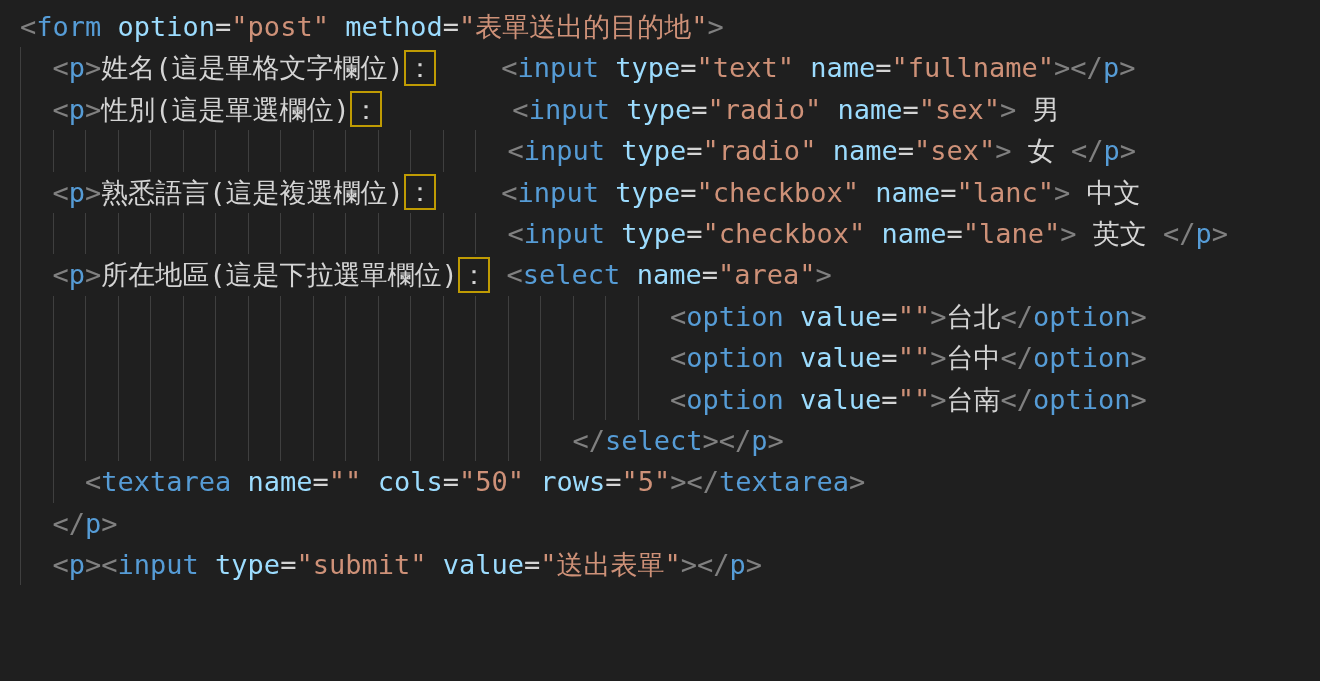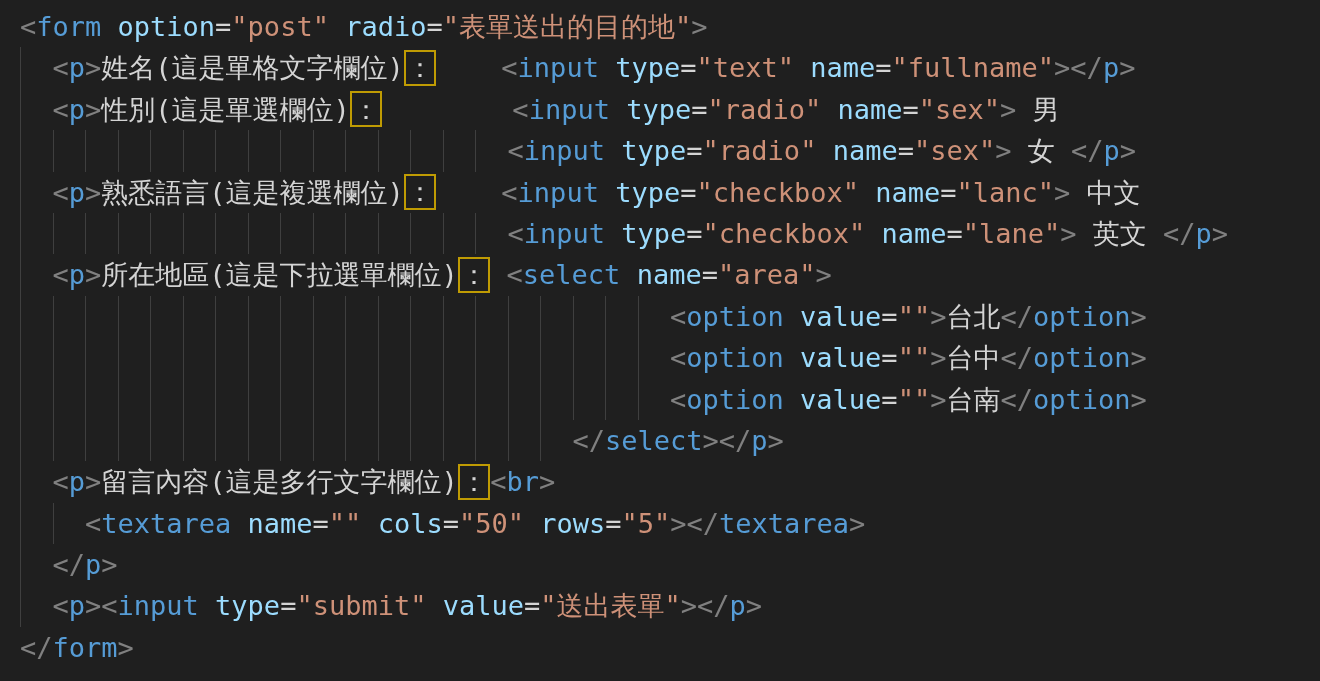--- a/index.html
+++ b/index.html
@@ -28,29 +28,27 @@
   .tk-b{
     display:inline-flex;align-items:center;justify-content:center;
     width:2ch;height:36px;box-sizing:border-box;vertical-align:middle;
     border:2px solid var(--boxb);color:var(--txt);margin-top:-4px;
   }
 </style>
 </head>
 <body>
 
 <div class="editor" id="editor">
-    <div class="line"><span class="tk-p">&lt;</span><span class="tk-t">form</span><span class="tk-a"> option</span><span class="tk-e">=</span><span class="tk-s">"post"</span><span class="tk-a"> radio</span><span class="tk-e">=</span><span class="tk-s">"表單送出的目的地"</span><span class="tk-p">&gt;</span></div>
+    <div class="line"><span class="tk-p">&lt;</span><span class="tk-t">form</span><span class="tk-a"> option</span><span class="tk-e">=</span><span class="tk-s">"post"</span><span class="tk-a"> method</span><span class="tk-e">=</span><span class="tk-s">"表單送出的目的地"</span><span class="tk-p">&gt;</span></div>
     <div class="line"><span class="gcell"></span><span class="tk-p">&lt;</span><span class="tk-t">p</span><span class="tk-p">&gt;</span><span class="tk-x">姓名(這是單格文字欄位)</span><span class="tk-b">：</span><span class="tk-x">    </span><span class="tk-p">&lt;</span><span class="tk-t">input</span><span class="tk-a"> type</span><span class="tk-e">=</span><span class="tk-s">"text"</span><span class="tk-a"> name</span><span class="tk-e">=</span><span class="tk-s">"fullname"</span><span class="tk-p">&gt;</span><span class="tk-p">&lt;/</span><span class="tk-t">p</span><span class="tk-p">&gt;</span></div>
     <div class="line"><span class="gcell"></span><span class="tk-p">&lt;</span><span class="tk-t">p</span><span class="tk-p">&gt;</span><span class="tk-x">性別(這是單選欄位)</span><span class="tk-b">：</span><span class="tk-x">        </span><span class="tk-p">&lt;</span><span class="tk-t">input</span><span class="tk-a"> type</span><span class="tk-e">=</span><span class="tk-s">"radio"</span><span class="tk-a"> name</span><span class="tk-e">=</span><span class="tk-s">"sex"</span><span class="tk-p">&gt;</span><span class="tk-x"> 男</span></div>
     <div class="line"><span class="gcell"></span><span class="gcell"></span><span class="gcell"></span><span class="gcell"></span><span class="gcell"></span><span class="gcell"></span><span class="gcell"></span><span class="gcell"></span><span class="gcell"></span><span class="gcell"></span><span class="gcell"></span><span class="gcell"></span><span class="gcell"></span><span class="gcell"></span><span class="gcell"></span><span class="tk-p">&lt;</span><span class="tk-t">input</span><span class="tk-a"> type</span><span class="tk-e">=</span><span class="tk-s">"radio"</span><span class="tk-a"> name</span><span class="tk-e">=</span><span class="tk-s">"sex"</span><span class="tk-p">&gt;</span><span class="tk-x"> 女 </span><span class="tk-p">&lt;/</span><span class="tk-t">p</span><span class="tk-p">&gt;</span></div>
     <div class="line"><span class="gcell"></span><span class="tk-p">&lt;</span><span class="tk-t">p</span><span class="tk-p">&gt;</span><span class="tk-x">熟悉語言(這是複選欄位)</span><span class="tk-b">：</span><span class="tk-x">    </span><span class="tk-p">&lt;</span><span class="tk-t">input</span><span class="tk-a"> type</span><span class="tk-e">=</span><span class="tk-s">"checkbox"</span><span class="tk-a"> name</span><span class="tk-e">=</span><span class="tk-s">"lanc"</span><span class="tk-p">&gt;</span><span class="tk-x"> 中文</span></div>
     <div class="line"><span class="gcell"></span><span class="gcell"></span><span class="gcell"></span><span class="gcell"></span><span class="gcell"></span><span class="gcell"></span><span class="gcell"></span><span class="gcell"></span><span class="gcell"></span><span class="gcell"></span><span class="gcell"></span><span class="gcell"></span><span class="gcell"></span><span class="gcell"></span><span class="gcell"></span><span class="tk-p">&lt;</span><span class="tk-t">input</span><span class="tk-a"> type</span><span class="tk-e">=</span><span class="tk-s">"checkbox"</span><span class="tk-a"> name</span><span class="tk-e">=</span><span class="tk-s">"lane"</span><span class="tk-p">&gt;</span><span class="tk-x"> 英文 </span><span class="tk-p">&lt;/</span><span class="tk-t">p</span><span class="tk-p">&gt;</span></div>
     <div class="line"><span class="gcell"></span><span class="tk-p">&lt;</span><span class="tk-t">p</span><span class="tk-p">&gt;</span><span class="tk-x">所在地區(這是下拉選單欄位)</span><span class="tk-b">：</span><span class="tk-x"> </span><span class="tk-p">&lt;</span><span class="tk-t">select</span><span class="tk-a"> name</span><span class="tk-e">=</span><span class="tk-s">"area"</span><span class="tk-p">&gt;</span></div>
     <div class="line"><span class="gcell"></span><span class="gcell"></span><span class="gcell"></span><span class="gcell"></span><span class="gcell"></span><span class="gcell"></span><span class="gcell"></span><span class="gcell"></span><span class="gcell"></span><span class="gcell"></span><span class="gcell"></span><span class="gcell"></span><span class="gcell"></span><span class="gcell"></span><span class="gcell"></span><span class="gcell"></span><span class="gcell"></span><span class="gcell"></span><span class="gcell"></span><span class="gcell"></span><span class="tk-p">&lt;</span><span class="tk-t">option</span><span class="tk-a"> value</span><span class="tk-e">=</span><span class="tk-s">""</span><span class="tk-p">&gt;</span><span class="tk-x">台北</span><span class="tk-p">&lt;/</span><span class="tk-t">option</span><span class="tk-p">&gt;</span></div>
     <div class="line"><span class="gcell"></span><span class="gcell"></span><span class="gcell"></span><span class="gcell"></span><span class="gcell"></span><span class="gcell"></span><span class="gcell"></span><span class="gcell"></span><span class="gcell"></span><span class="gcell"></span><span class="gcell"></span><span class="gcell"></span><span class="gcell"></span><span class="gcell"></span><span class="gcell"></span><span class="gcell"></span><span class="gcell"></span><span class="gcell"></span><span class="gcell"></span><span class="gcell"></span><span class="tk-p">&lt;</span><span class="tk-t">option</span><span class="tk-a"> value</span><span class="tk-e">=</span><span class="tk-s">""</span><span class="tk-p">&gt;</span><span class="tk-x">台中</span><span class="tk-p">&lt;/</span><span class="tk-t">option</span><span class="tk-p">&gt;</span></div>
     <div class="line"><span class="gcell"></span><span class="gcell"></span><span class="gcell"></span><span class="gcell"></span><span class="gcell"></span><span class="gcell"></span><span class="gcell"></span><span class="gcell"></span><span class="gcell"></span><span class="gcell"></span><span class="gcell"></span><span class="gcell"></span><span class="gcell"></span><span class="gcell"></span><span class="gcell"></span><span class="gcell"></span><span class="gcell"></span><span class="gcell"></span><span class="gcell"></span><span class="gcell"></span><span class="tk-p">&lt;</span><span class="tk-t">option</span><span class="tk-a"> value</span><span class="tk-e">=</span><span class="tk-s">""</span><span class="tk-p">&gt;</span><span class="tk-x">台南</span><span class="tk-p">&lt;/</span><span class="tk-t">option</span><span class="tk-p">&gt;</span></div>
     <div class="line"><span class="gcell"></span><span class="gcell"></span><span class="gcell"></span><span class="gcell"></span><span class="gcell"></span><span class="gcell"></span><span class="gcell"></span><span class="gcell"></span><span class="gcell"></span><span class="gcell"></span><span class="gcell"></span><span class="gcell"></span><span class="gcell"></span><span class="gcell"></span><span class="gcell"></span><span class="gcell"></span><span class="gcell"></span><span class="tk-p">&lt;/</span><span class="tk-t">select</span><span class="tk-p">&gt;</span><span class="tk-p">&lt;/</span><span class="tk-t">p</span><span class="tk-p">&gt;</span></div>
-    <div class="line"><span class="gcell"></span><span class="tk-p">&lt;</span><span class="tk-t">p</span><span class="tk-p">&gt;</span><span class="tk-x">留言內容(這是多行文字欄位)</span><span class="tk-b">：</span><span class="tk-p">&lt;</span><span class="tk-t">br</span><span class="tk-p">&gt;</span></div>
     <div class="line"><span class="gcell"></span><span class="gcell"></span><span class="tk-p">&lt;</span><span class="tk-t">textarea</span><span class="tk-a"> name</span><span class="tk-e">=</span><span class="tk-s">""</span><span class="tk-a"> cols</span><span class="tk-e">=</span><span class="tk-s">"50"</span><span class="tk-a"> rows</span><span class="tk-e">=</span><span class="tk-s">"5"</span><span class="tk-p">&gt;</span><span class="tk-p">&lt;/</span><span class="tk-t">textarea</span><span class="tk-p">&gt;</span></div>
     <div class="line"><span class="gcell"></span><span class="tk-p">&lt;/</span><span class="tk-t">p</span><span class="tk-p">&gt;</span></div>
     <div class="line"><span class="gcell"></span><span class="tk-p">&lt;</span><span class="tk-t">p</span><span class="tk-p">&gt;</span><span class="tk-p">&lt;</span><span class="tk-t">input</span><span class="tk-a"> type</span><span class="tk-e">=</span><span class="tk-s">"submit"</span><span class="tk-a"> value</span><span class="tk-e">=</span><span class="tk-s">"送出表單"</span><span class="tk-p">&gt;</span><span class="tk-p">&lt;/</span><span class="tk-t">p</span><span class="tk-p">&gt;</span></div>
-    <div class="line"><span class="tk-p">&lt;/</span><span class="tk-t">form</span><span class="tk-p">&gt;</span></div>
   </div>
 
 </body></html>

